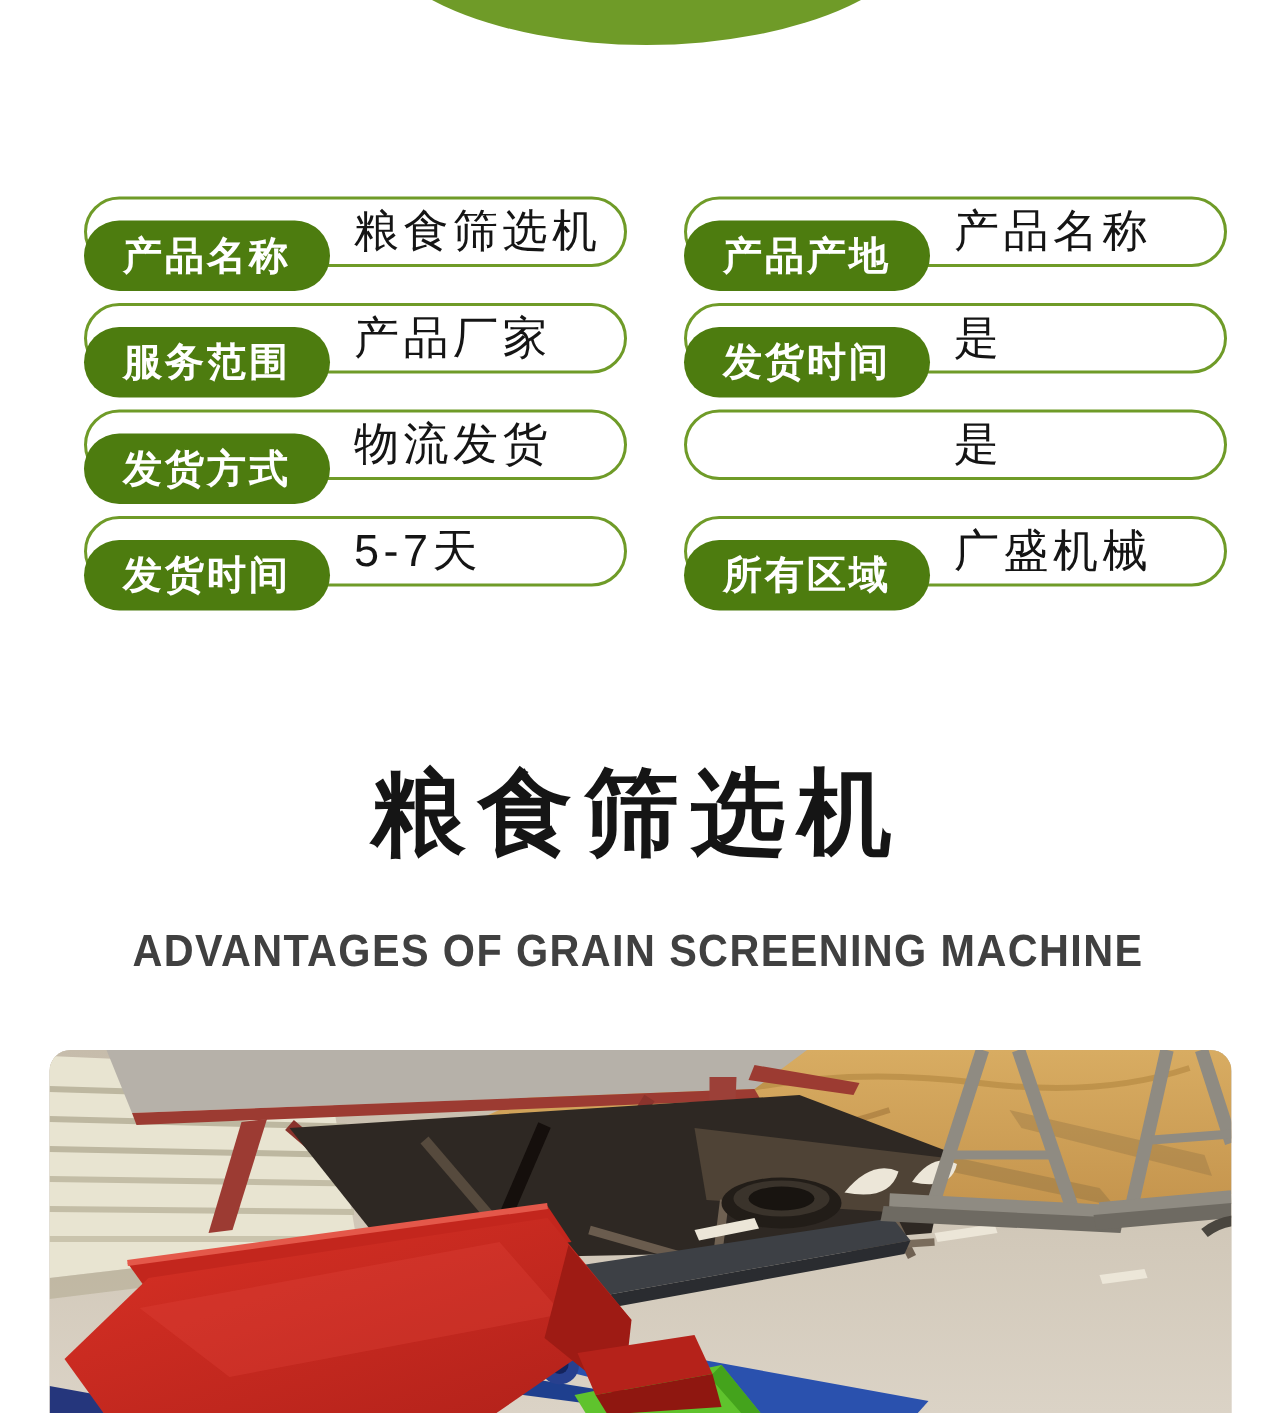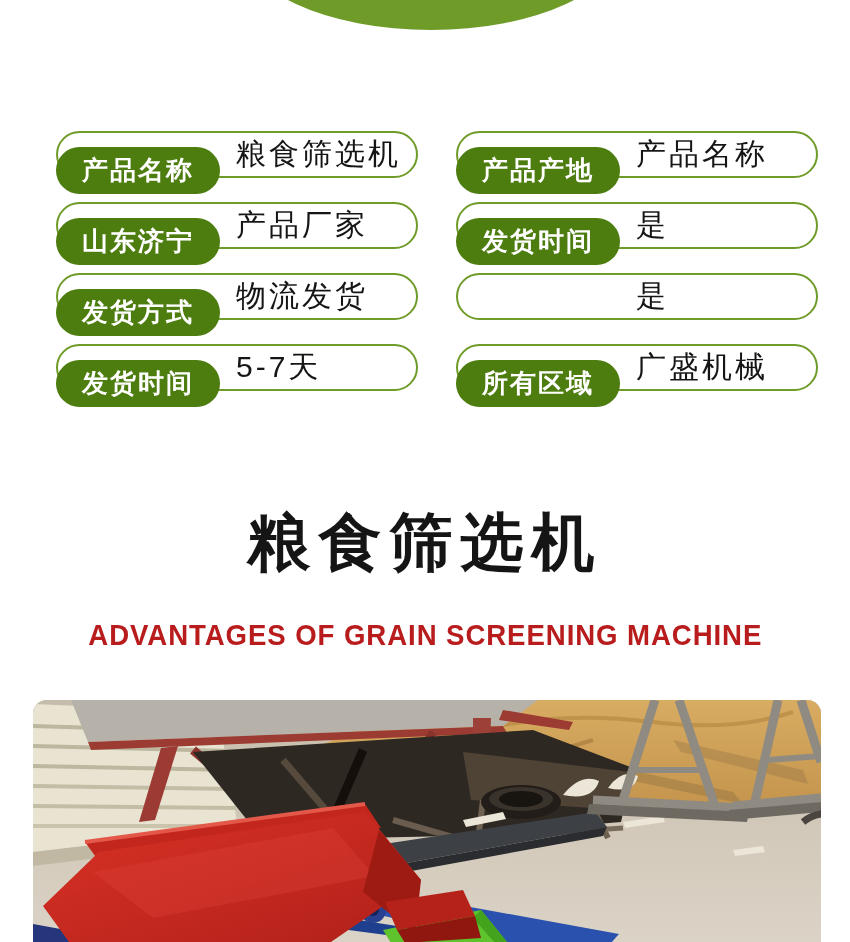--- a/index.html
+++ b/index.html
@@ -39,21 +39,21 @@
 
   
   .title-block { position:absolute; top:0; left:0; width:100%; }
   .cn-title {
     position:absolute; top:503px; width:100%; text-align:center;
     font-size:63px; line-height:78px; font-weight:800; color:#151515;
     letter-spacing:8px; font-family:"Liberation Sans","DejaVu Sans",sans-serif;
   }
   .en-title {
     position:absolute; top:614px; width:100%; text-align:center;
-    font-size:30px; line-height:42px; font-weight:bold; color:#b91c1c;
+    font-size:30px; line-height:42px; font-weight:bold; color:#404040;
     letter-spacing:1px; white-space:nowrap;
   }
   .en-title .squeeze { display:inline-block; transform:scaleX(0.92); transform-origin:center; }
 
   
   .photo {
     position:absolute; left:33px; top:700px; width:788px; height:242px;
     border-radius:14px 14px 0 0; overflow:hidden; background:#cdc4b3;
   }
   .photo svg { display:block; width:788px; height:242px; }
@@ -72,21 +72,21 @@
       <div class="spec-label">产品名称</div>
     </div>
 
     <div class="spec-cell">
       <div class="spec-value">产品名称</div>
       <div class="spec-label">产品产地</div>
     </div>
 
     <div class="spec-cell">
       <div class="spec-value">产品厂家</div>
-      <div class="spec-label">山东济宁</div>
+      <div class="spec-label">服务范围</div>
     </div>
 
     <div class="spec-cell">
       <div class="spec-value">是</div>
       <div class="spec-label">发货时间</div>
     </div>
 
     <div class="spec-cell">
       <div class="spec-value">物流发货</div>
       <div class="spec-label">发货方式</div>

